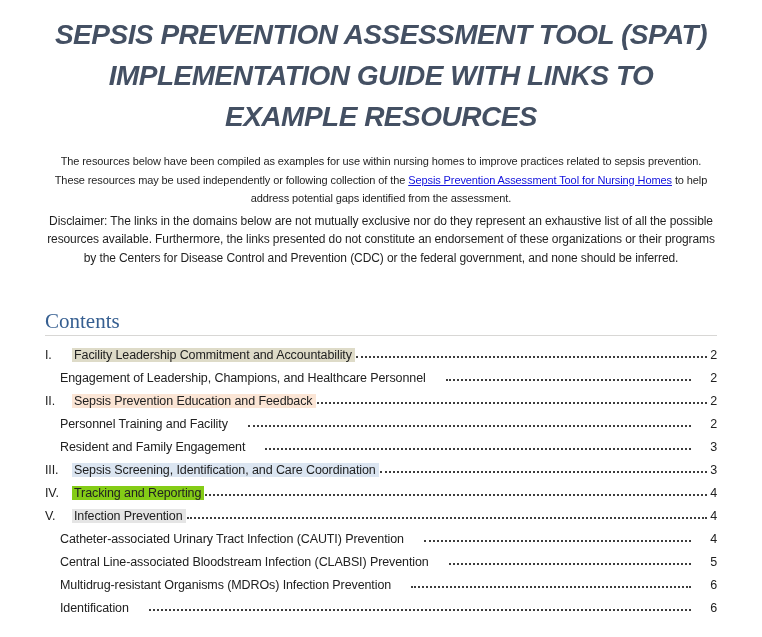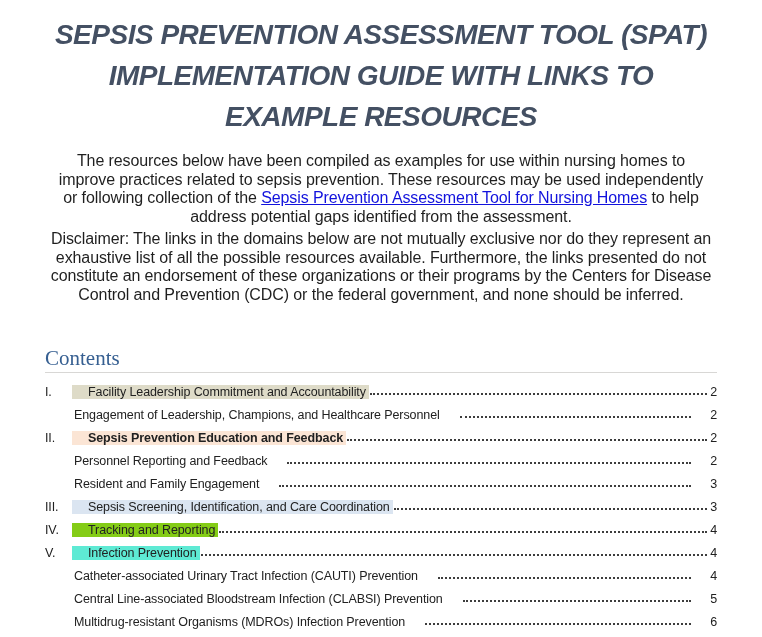--- a/index.html
+++ b/index.html
@@ -24,29 +24,29 @@
     font-size: 28px;
     line-height: 41px;
     letter-spacing: -0.5px;
     color: #445063;
     font-weight: 700;
   }
   .intro {
     margin: 15px auto 0 auto;
     max-width: 655px;
     text-align: center;
-    font-size: 16px;
+    font-size: 11px;
     line-height: 18.5px;
     letter-spacing: -0.1px;
   }
   .disclaimer {
     margin: 4px auto 17px auto;
     max-width: 676px;
     text-align: center;
-    font-size: 16px;
+    font-size: 12px;
     line-height: 18.5px;
     letter-spacing: -0.1px;
   }
   .hyperlink {
     color: #1212dd;
     text-decoration: underline;
     cursor: pointer;
   }
   .contents-heading {
     margin-top: 42px;
@@ -70,21 +70,21 @@
     color: #212121;
     cursor: pointer;
   }
   .toc-row .numeral {
     width: 27px;
     flex: 0 0 27px;
   }
   .toc-row.level2 { padding-left: 13px; gap: 16px; }
   .toc-row .label {
     white-space: nowrap;
-    padding: 0 3px 0 16px;
+    padding: 0 3px 0 2px;
   }
   .toc-row .leader {
     flex: 1;
     border-bottom: 2px dotted #3d3d3d;
     margin: 0 3px 4px 1px;
     min-width: 12px;
   }
   .toc-row .pagenum {
     flex: 0 0 auto;
     text-align: right;
@@ -113,27 +113,27 @@
     </div>
 
     <div class="toc-row level2">
       <span class="label">Engagement of Leadership, Champions, and Healthcare Personnel</span>
       <span class="leader"></span>
       <span class="pagenum">2</span>
     </div>
 
     <div class="toc-row level1">
       <span class="numeral">II.</span>
-      <span class="label" style="background-color: rgb(251, 229, 213); font-weight: bold;">Sepsis Prevention Education and Feedback</span>
+      <span class="label" style="background-color: rgb(251, 229, 213);">Sepsis Prevention Education and Feedback</span>
       <span class="leader"></span>
       <span class="pagenum">2</span>
     </div>
 
     <div class="toc-row level2">
-      <span class="label">Personnel Reporting and Feedback</span>
+      <span class="label">Personnel Training and Facility</span>
       <span class="leader"></span>
       <span class="pagenum">2</span>
     </div>
 
     <div class="toc-row level2">
       <span class="label">Resident and Family Engagement</span>
       <span class="leader"></span>
       <span class="pagenum">3</span>
     </div>
 
@@ -146,21 +146,21 @@
 
     <div class="toc-row level1">
       <span class="numeral">IV.</span>
       <span class="label" style="background-color: #84cc16;">Tracking and Reporting</span>
       <span class="leader"></span>
       <span class="pagenum">4</span>
     </div>
 
     <div class="toc-row level1">
       <span class="numeral">V.</span>
-      <span class="label" style="background-color: #5eead4;">Infection Prevention</span>
+      <span class="label" style="background-color: #e5e5e5;">Infection Prevention</span>
       <span class="leader"></span>
       <span class="pagenum">4</span>
     </div>
 
     <div class="toc-row level2">
       <span class="label">Catheter-associated Urinary Tract Infection (CAUTI) Prevention</span>
       <span class="leader"></span>
       <span class="pagenum">4</span>
     </div>
 

